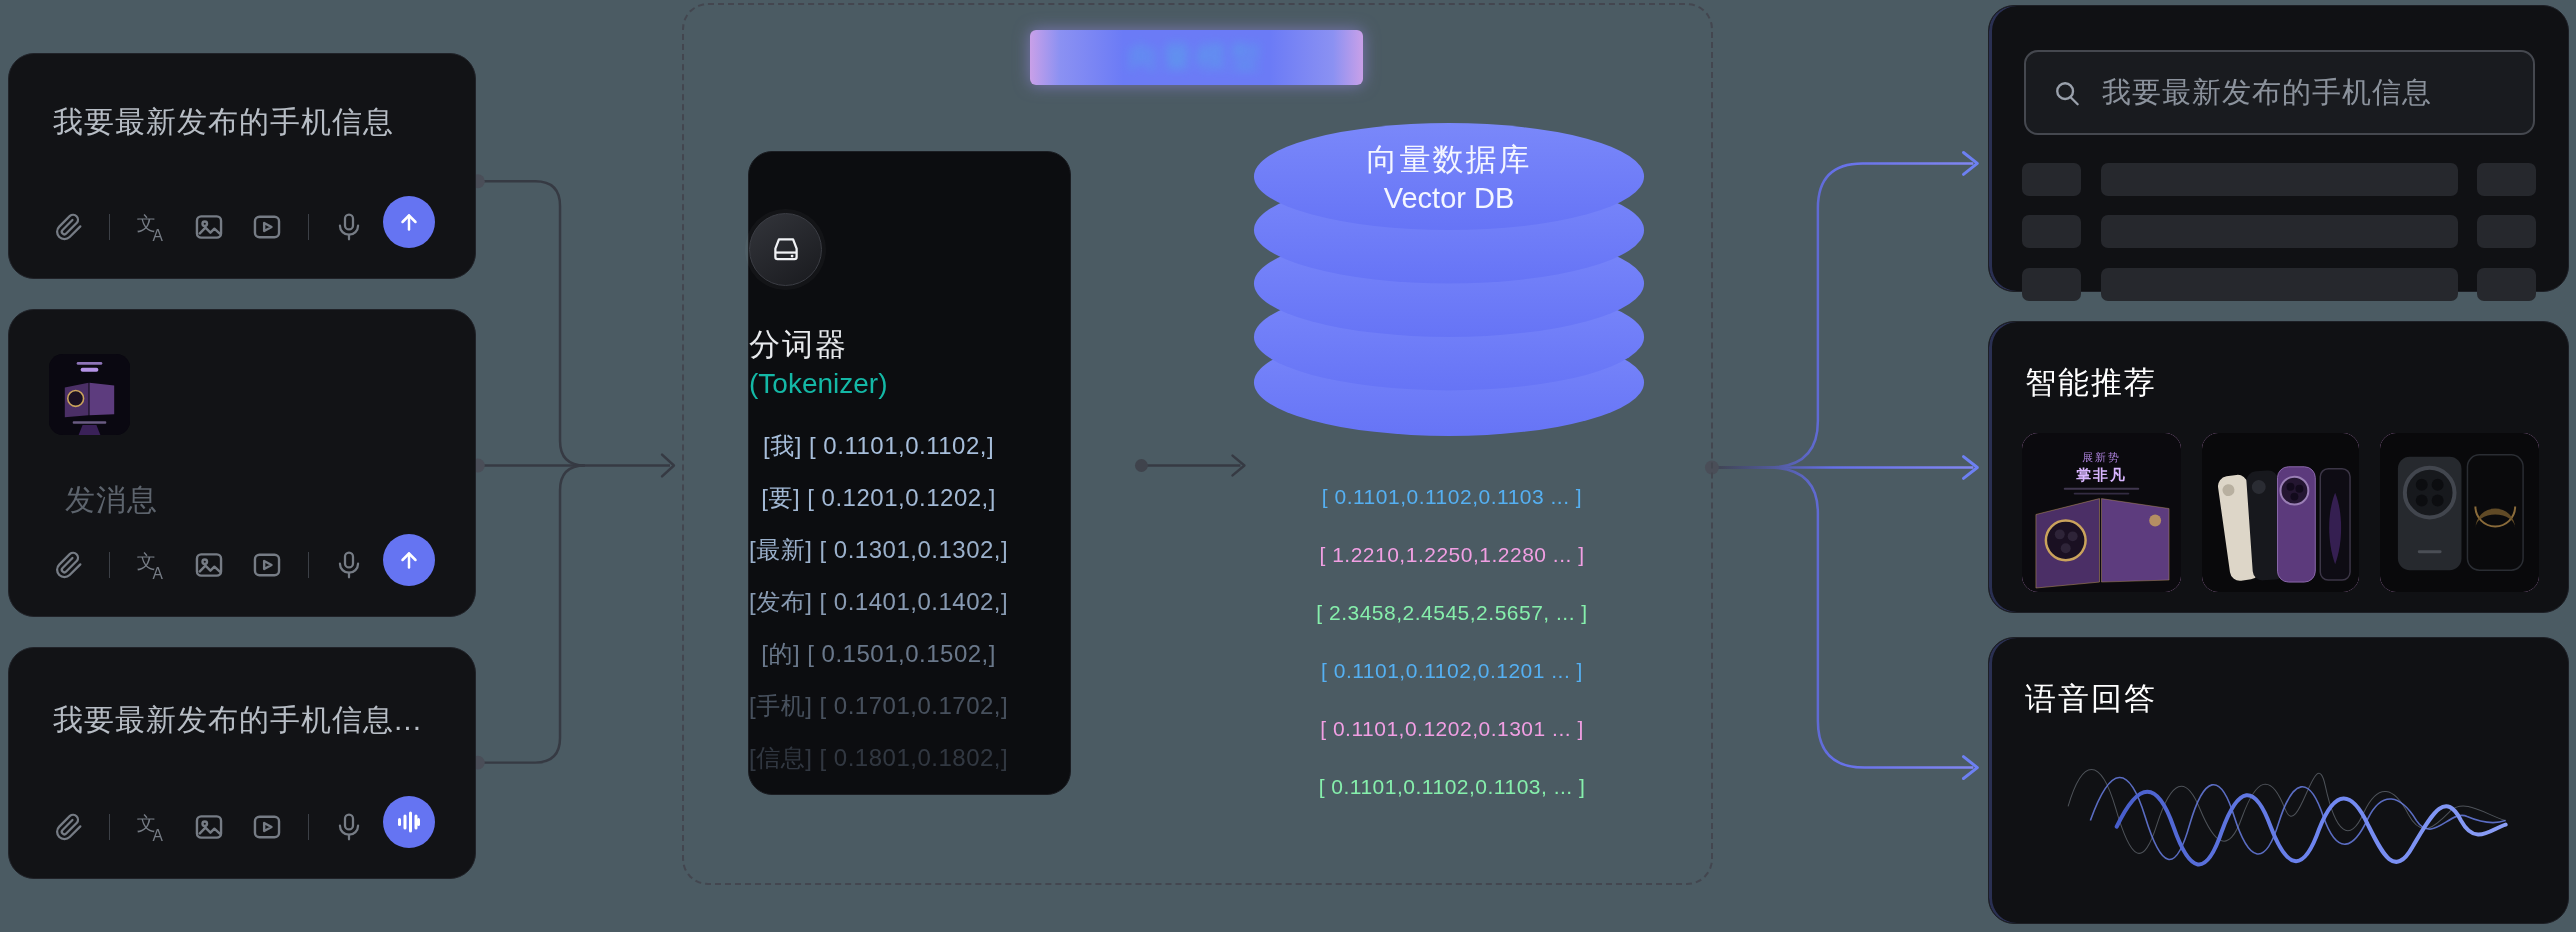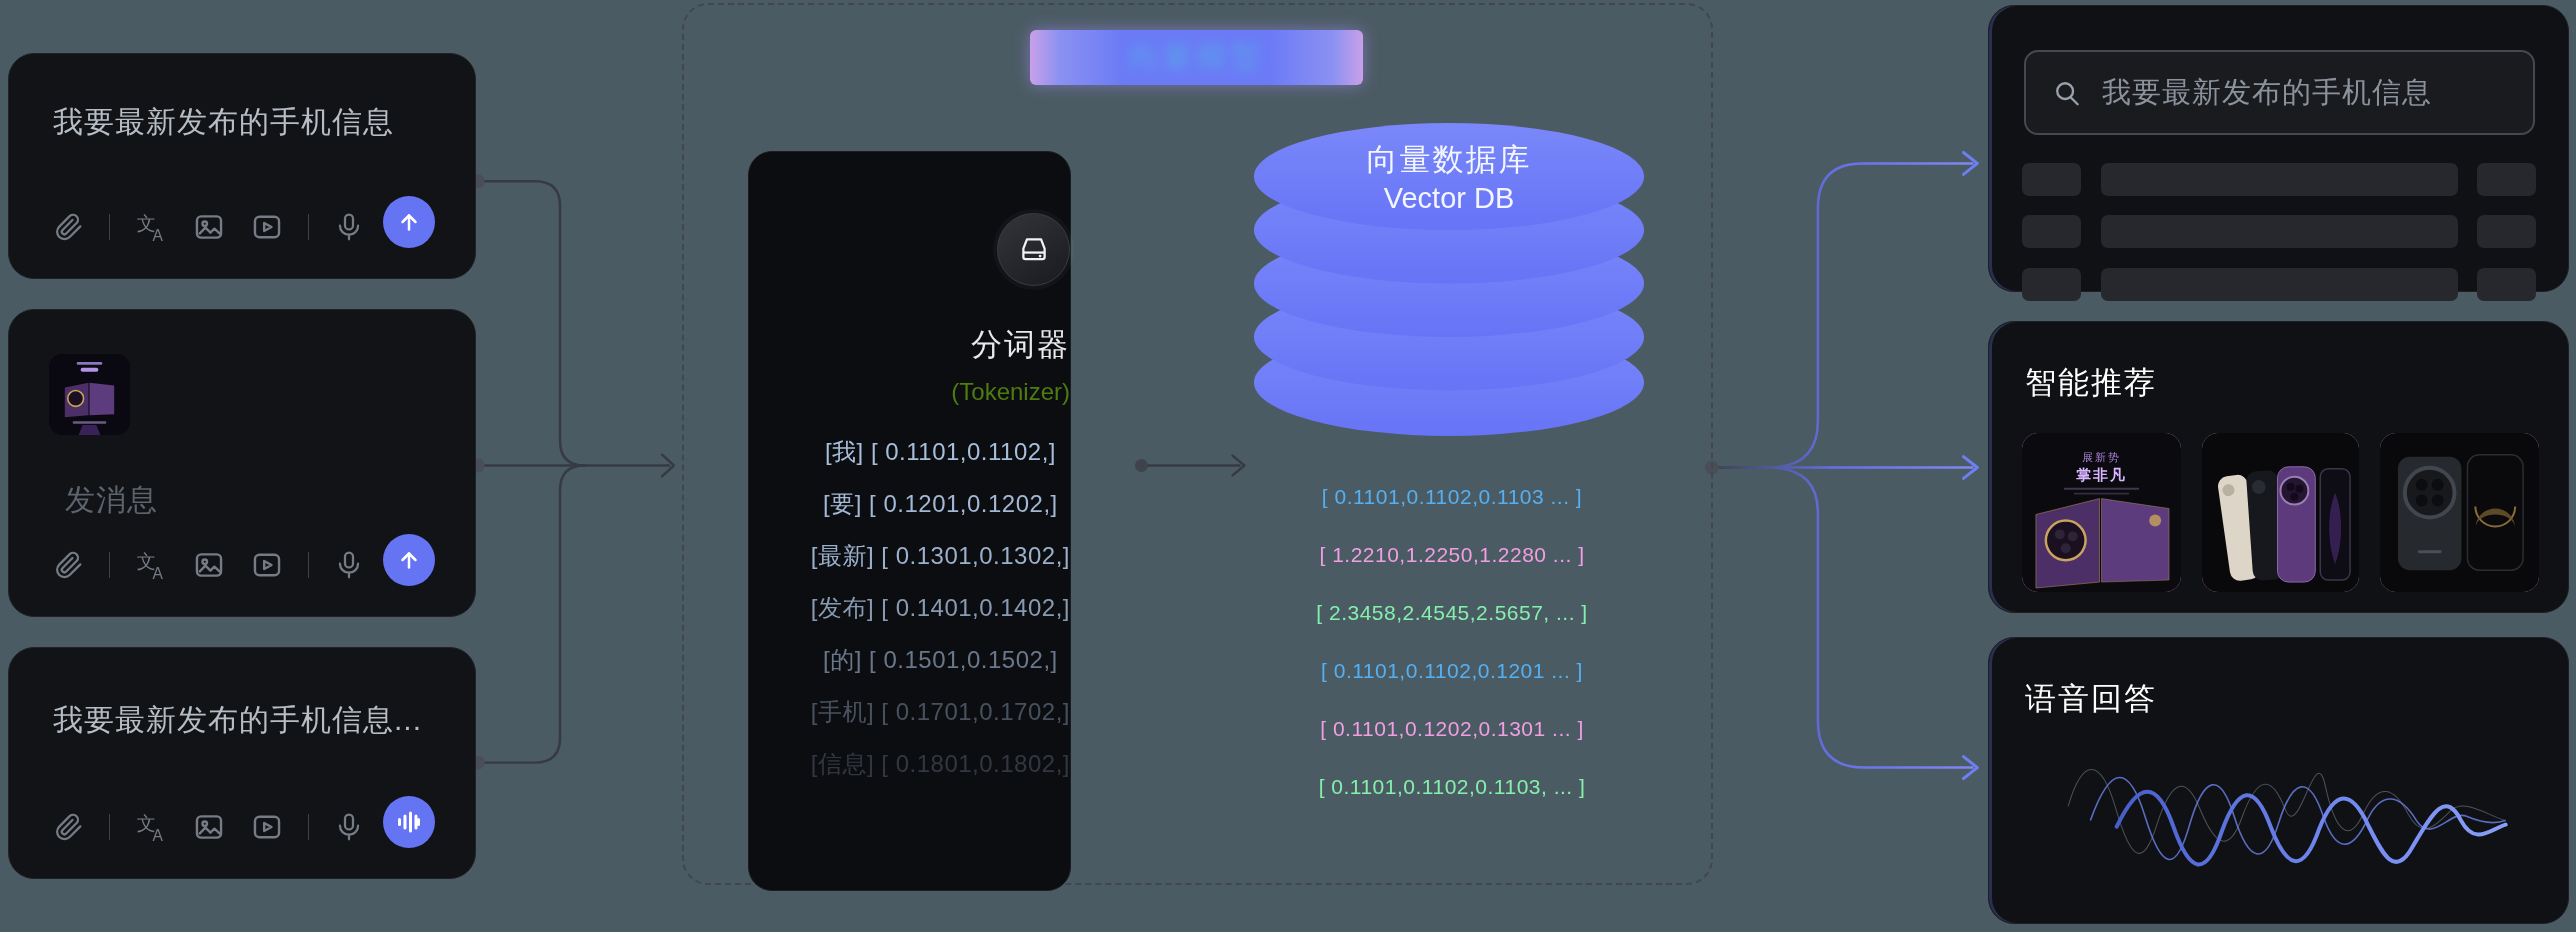--- a/index.html
+++ b/index.html
@@ -24,27 +24,27 @@
   .pipeline-box{position:absolute;left:682px;top:3px;width:1031px;height:882px;
                 border:2px dashed #43464f;border-radius:26px;}
 
   .model-banner{position:absolute;left:1030px;top:30px;width:333px;height:55px;border-radius:6px;
     background:linear-gradient(90deg,#c9a0e8 0%,#8b91f2 9%,#6b7bf6 28%,#6b7bf6 72%,#8b91f2 91%,#c9a0e8 100%);
     box-shadow:0 0 16px rgba(160,140,245,.55);
     display:flex;align-items:center;justify-content:center;}
   .model-banner span{color:#57a7e8;font-size:30px;letter-spacing:4px;filter:blur(5px);opacity:.9;}
 
   
-  .tokenizer{position:absolute;left:748px;top:151px;width:323px;height:740px;background:#0c0d10;
-             border-radius:24px;border:1px solid #1b1d22;display:flex;flex-direction:column;align-items:flex-end;}
+  .tokenizer{position:absolute;left:748px;top:151px;width:323px;height:644px;background:#0c0d10;
+             border-radius:24px;border:1px solid #1b1d22;display:flex;flex-direction:column;align-items:flex-start;}
   .tok-icon-circle{margin-top:61px;width:73px;height:73px;border-radius:50%;
       background:linear-gradient(145deg,#33353b,#191a1e);border:1px solid #3c3e45;
       box-shadow:0 0 0 4px rgba(255,255,255,.03);display:flex;align-items:center;justify-content:center;}
   .tok-title{margin-top:38px;color:#e8eaed;font-size:31px;letter-spacing:2px;}
-  .tok-subtitle{margin-top:12px;color:#4d7c0f;font-size:24px;}
+  .tok-subtitle{margin-top:2px;color:#14b8a6;font-size:28px;}
   .tok-lines{margin-top:30px;display:flex;flex-direction:column;gap:20px;align-items:center;}
   .tok-line{color:#a7bedb;font-size:24px;letter-spacing:0.5px;white-space:nowrap;}
   .t0{opacity:1}.t1{opacity:.97}.t2{opacity:.92}.t3{opacity:.8}.t4{opacity:.6}.t5{opacity:.38}.t6{opacity:.24}
 
   
   .vdb-wrap{position:absolute;left:1250px;top:119px;width:398px;height:319px;}
   .vdb-title{position:absolute;left:1250px;width:398px;text-align:center;color:#f4f6ff;}
   .vector-lines{position:absolute;left:1219px;top:468px;width:466px;display:flex;flex-direction:column;}
   .vec-line{height:58px;display:flex;align-items:center;justify-content:center;
             font-size:21px;font-weight:500;letter-spacing:0.5px;white-space:nowrap;}

